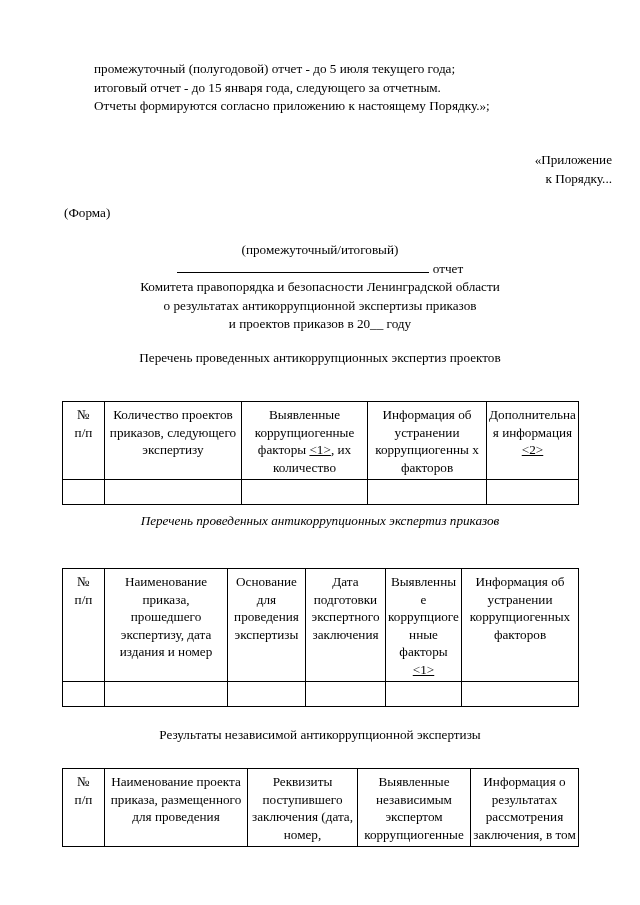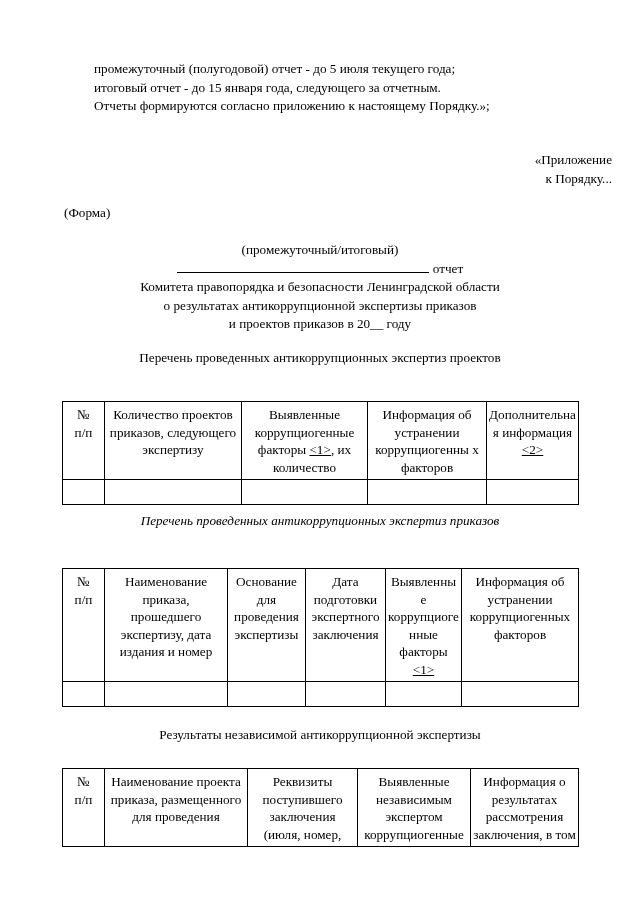--- a/index.html
+++ b/index.html
@@ -230,20 +230,20 @@
       <col style="width:113px">
       <col style="width:108px">
     </colgroup>
     <tbody>
       <tr>
         <td>
           <div>№</div>
           <div>п/п</div>
         </td>
         <td>Наименование проекта приказа, размещенного для проведения</td>
-        <td>Реквизиты поступившего заключения (июля, номер,</td>
+        <td>Реквизиты поступившего заключения (дата, номер,</td>
         <td>Выявленные независимым экспертом коррупциогенные</td>
         <td>Информация о результатах рассмотрения заключения, в том</td>
       </tr>
     </tbody>
   </table>
 
 </div>
 
 </body></html>

